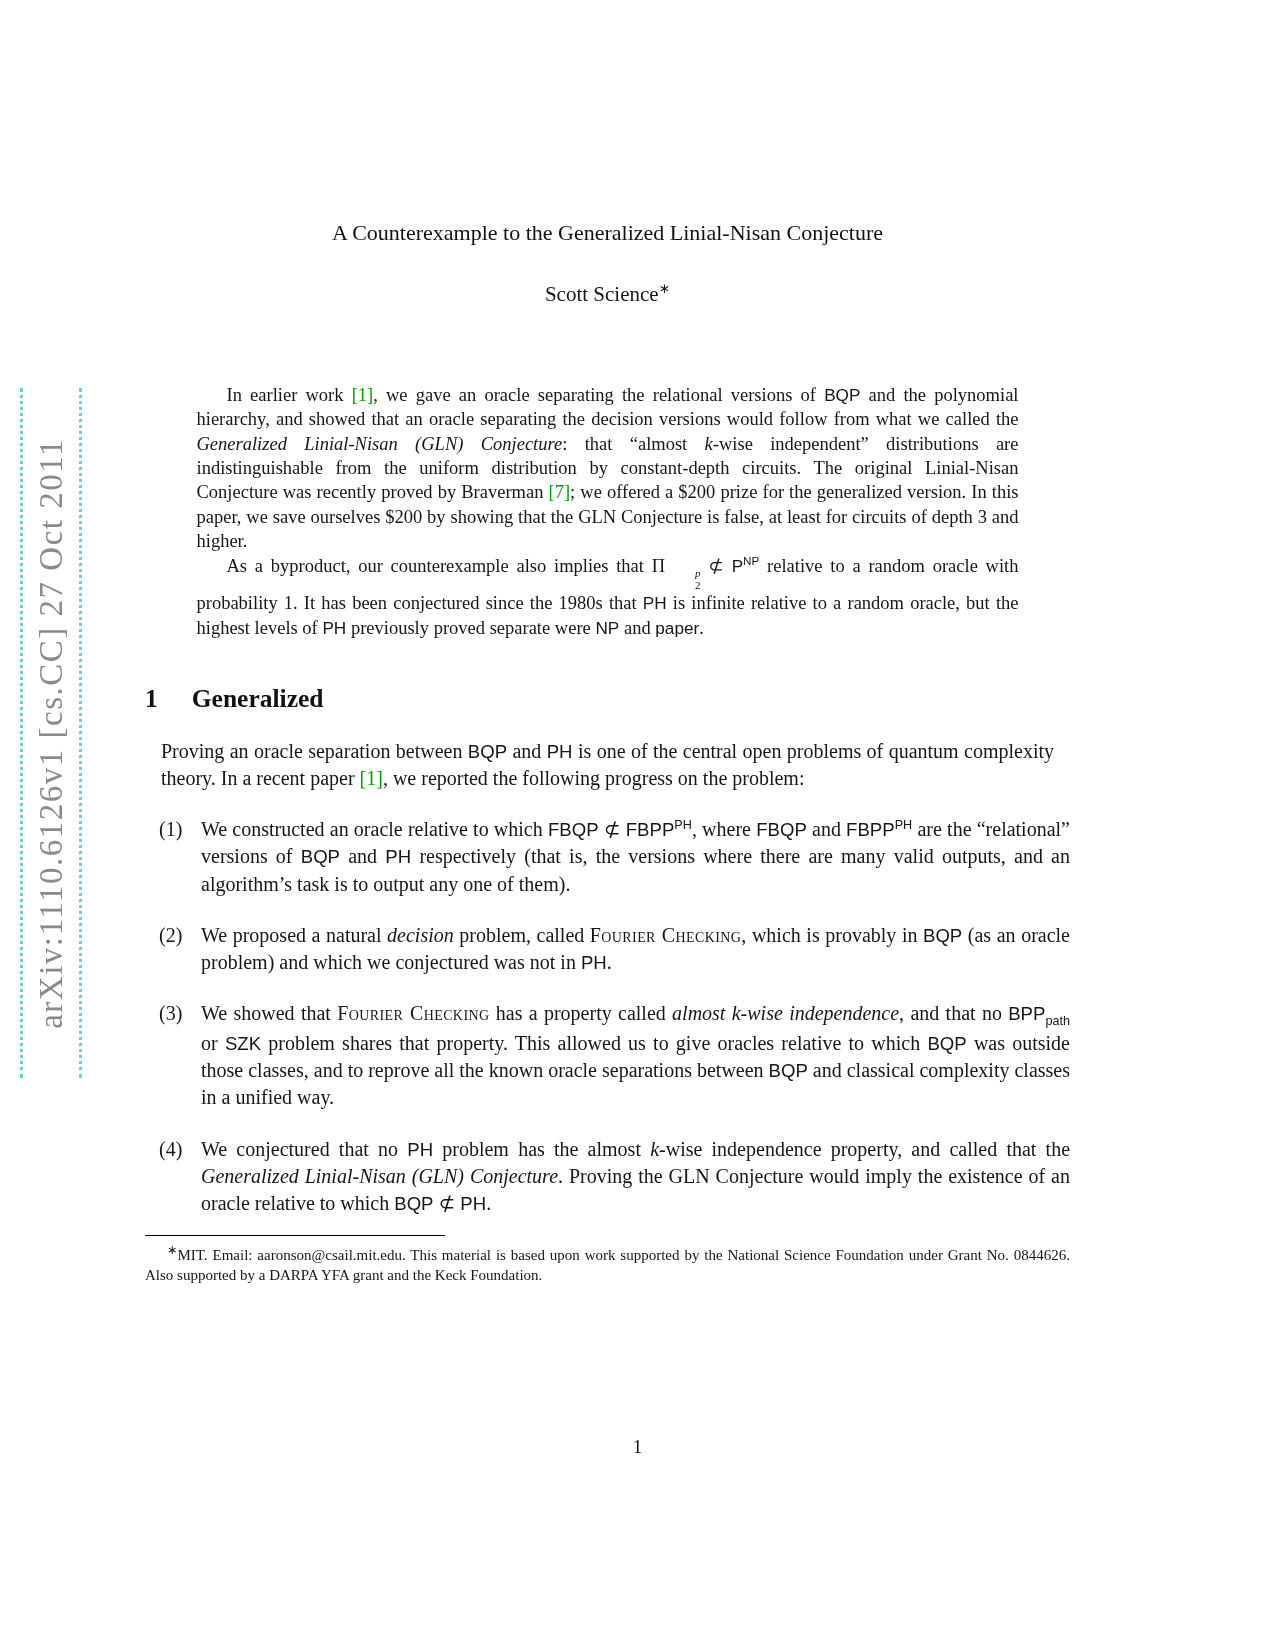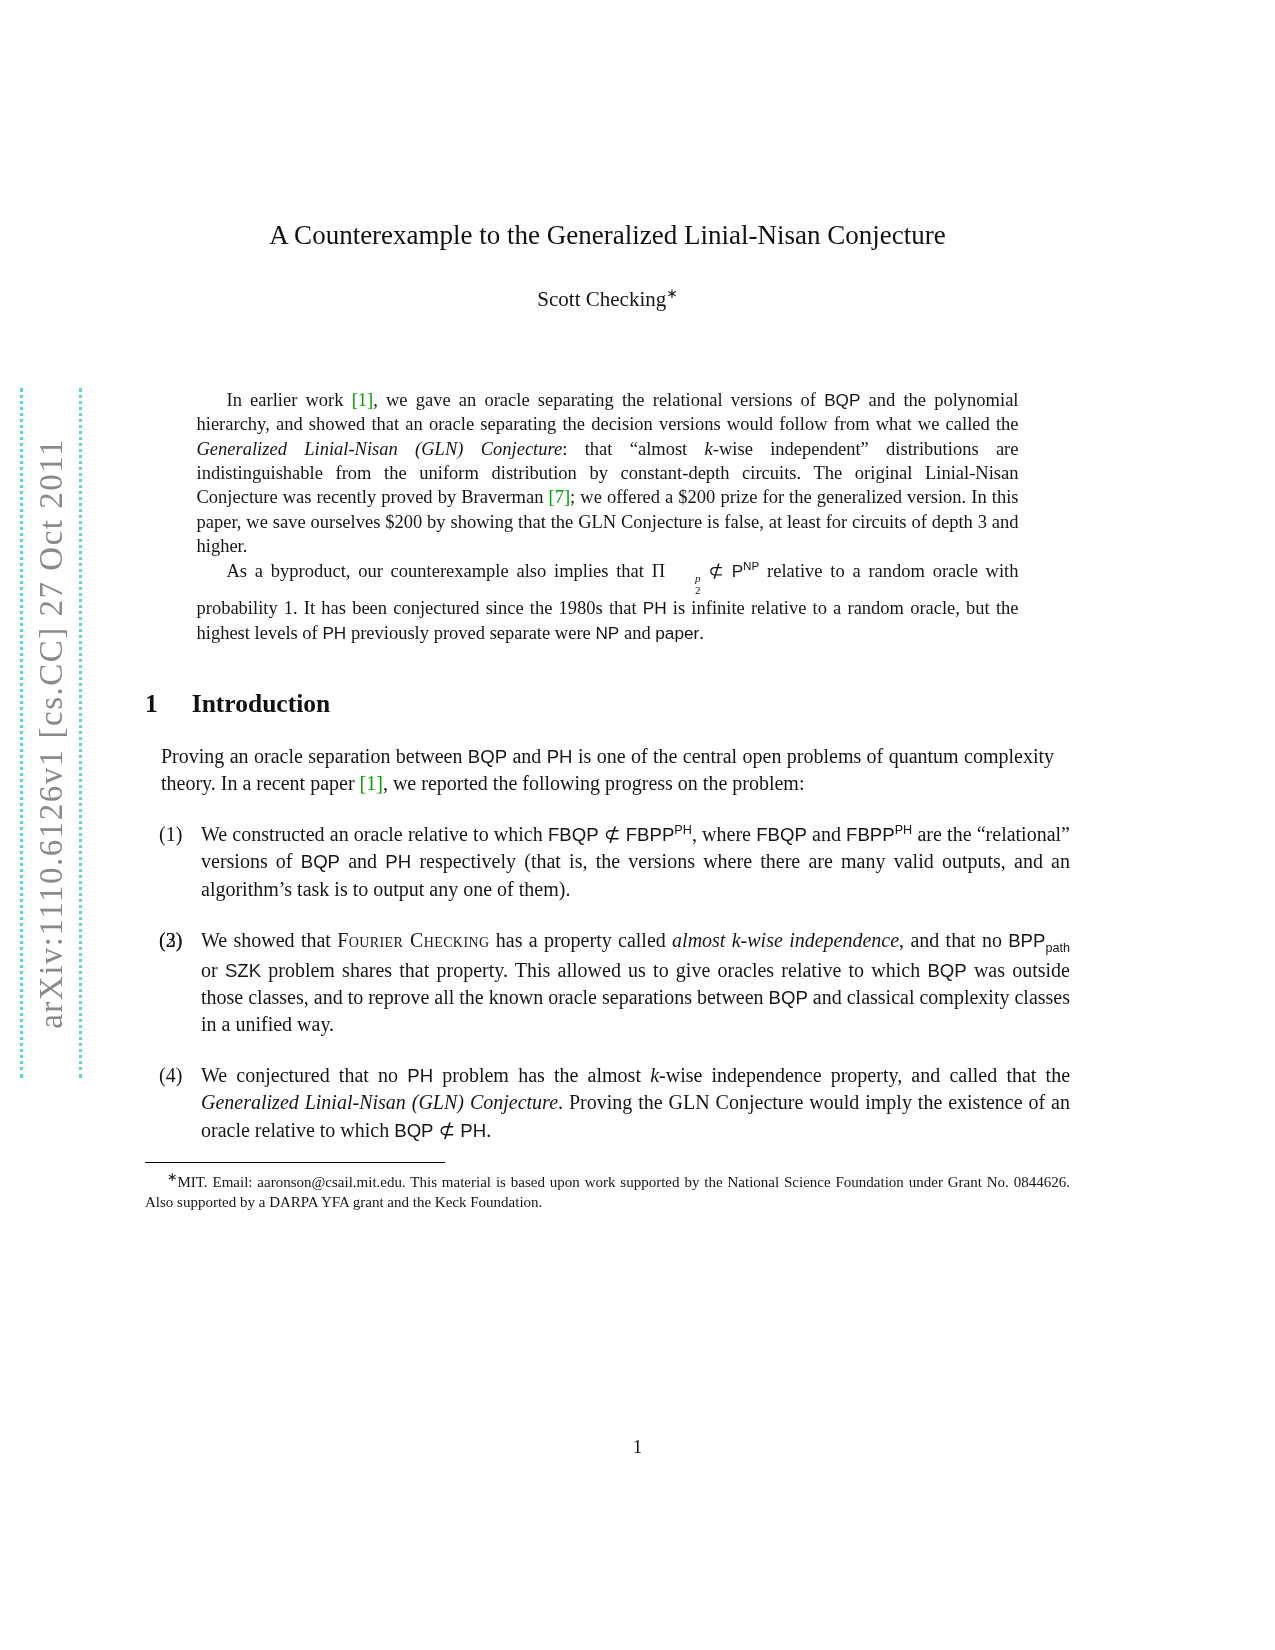--- a/index.html
+++ b/index.html
@@ -22,21 +22,21 @@
     writing-mode:vertical-rl;
     transform:rotate(180deg);
     white-space:nowrap;
     font-size:33px;
     color:#8a8a8a;
     letter-spacing:1.5px;
   }
   .content{position:absolute;left:145px;top:0;width:925px;}
   .title{
     margin:0;padding-top:220px;
-    font-size:27px;font-weight:400;text-align:center;color:#111;
+    font-size:22px;font-weight:400;text-align:center;color:#111;
   }
   .author{
     margin-top:34px;text-align:center;font-size:21px;
   }
   .author sup{font-size:0.65em;}
   .abstract{width:822px;margin:76px auto 0 auto;}
   .abstract-heading{
     text-align:center;font-weight:bold;font-size:19px;margin-bottom:12px;
   }
   .abs-p{
@@ -86,43 +86,44 @@
 
   <div class="stamp">
     <span class="stamp-text">arXiv:1110.6126v1  [cs.CC]  27 Oct 2011</span>
   </div>
 
   <div class="content">
 
     <h1 class="title">A Counterexample to the Generalized Linial-Nisan Conjecture</h1>
 
     <div class="author">
-      <span>Scott Checking</span><sup>∗</sup>
+      <span>Scott Science</span><sup>∗</sup>
     </div>
 
     <div class="abstract">
       <p class="abs-p">In earlier work <span class="cite">[1]</span>, we gave an oracle separating the relational versions of <span class="sf">BQP</span> and the polynomial hierarchy, and showed that an oracle separating the decision versions would follow from what we called the <span class="it">Generalized Linial-Nisan (GLN) Conjecture</span>: that “almost <span class="it">k</span>-wise independent” distributions are indistinguishable from the uniform distribution by constant-depth circuits.  The original Linial-Nisan Conjecture was recently proved by Braverman <span class="cite">[7]</span>; we offered a $200 prize for the generalized version.  In this paper, we save ourselves $200 by showing that the GLN Conjecture is false, at least for circuits of depth 3 and higher.</p>
       <p class="abs-p">As a byproduct, our counterexample also implies that Π<span class="stk">
             <span class="stk-t">p</span>
             <span class="stk-b">2</span>
           </span> ⊄ <span class="sf">P<sup>NP</sup></span> relative to a random oracle with probability 1.  It has been conjectured since the 1980s that <span class="sf">PH</span> is infinite relative to a random oracle, but the highest levels of <span class="sf">PH</span> previously proved separate were <span class="sf">NP</span> and <span class="sf">paper</span>.</p>
     </div>
 
     <h2 class="section">
-      <span class="sec-num">1</span><span>Introduction</span>
+      <span class="sec-num">1</span><span>Generalized</span>
     </h2>
 
     <p class="body-p">Proving an oracle separation between <span class="sf">BQP</span> and <span class="sf">PH</span> is one of the central open problems of quantum complexity theory.  In a recent paper <span class="cite">[1]</span>, we reported the following progress on the problem:</p>
 
     <div class="enum-item">
       <span class="enum-label">(1)</span>
       <span class="enum-text">We constructed an oracle relative to which <span class="sf">FBQP</span> ⊄ <span class="sf">FBPP<sup>PH</sup></span>, where <span class="sf">FBQP</span> and <span class="sf">FBPP<sup>PH</sup></span> are the “relational” versions of <span class="sf">BQP</span> and <span class="sf">PH</span> respectively (that is, the versions where there are many valid outputs, and an algorithm’s task is to output any one of them).</span>
     </div>
     <div class="enum-item">
       <span class="enum-label">(2)</span>
+      <span class="enum-text">We proposed a natural <span class="it">decision</span> problem, called <span class="sc">Fourier Checking</span>, which is provably in <span class="sf">BQP</span> (as an oracle problem) and which we conjectured was not in <span class="sf">PH</span>.</span>
     </div>
     <div class="enum-item">
       <span class="enum-label">(3)</span>
       <span class="enum-text">We showed that <span class="sc">Fourier Checking</span> has a property called <span class="it">almost k-wise independence</span>, and that no <span class="sf">BPP<sub>path</sub></span> or <span class="sf">SZK</span> problem shares that property.  This allowed us to give oracles relative to which <span class="sf">BQP</span> was outside those classes, and to reprove all the known oracle separations between <span class="sf">BQP</span> and classical complexity classes in a unified way.</span>
     </div>
     <div class="enum-item">
       <span class="enum-label">(4)</span>
       <span class="enum-text">We conjectured that no <span class="sf">PH</span> problem has the almost <span class="it">k</span>-wise independence property, and called that the <span class="it">Generalized Linial-Nisan (GLN) Conjecture</span>.  Proving the GLN Conjecture would imply the existence of an oracle relative to which <span class="sf">BQP</span> ⊄ <span class="sf">PH</span>.</span>
     </div>
 

